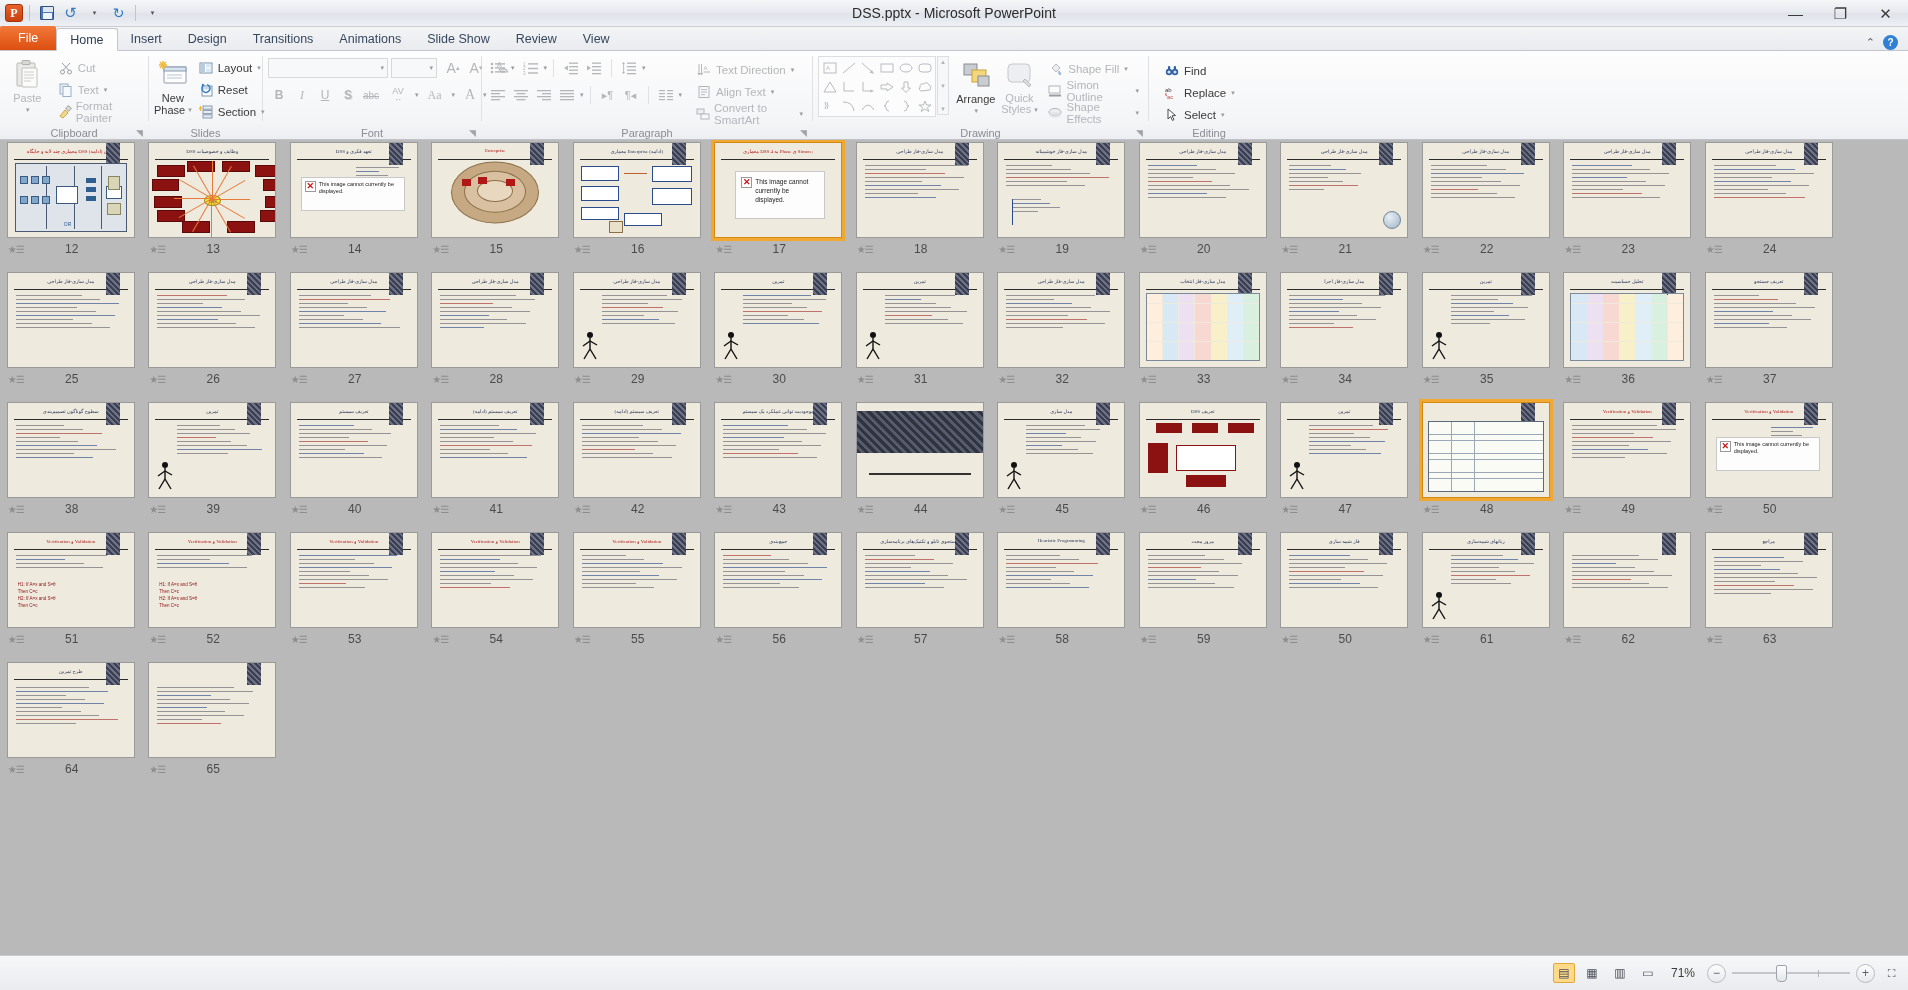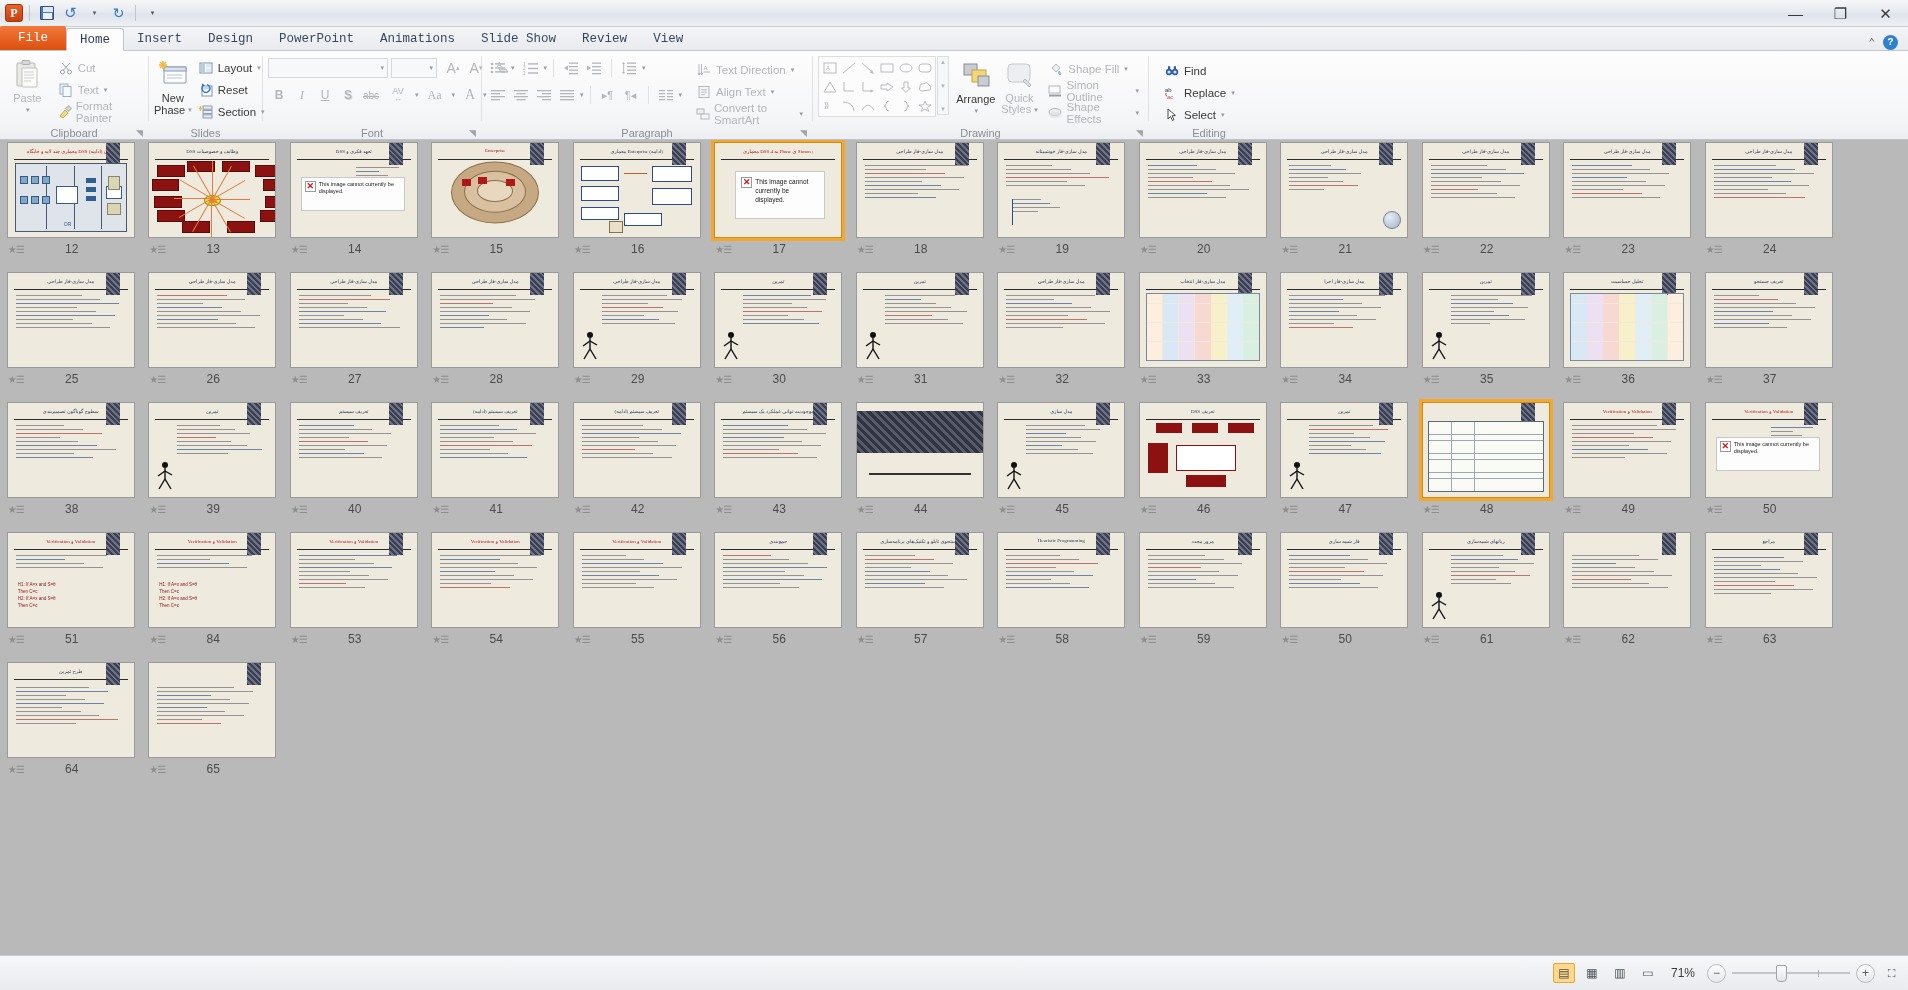--- a/index.html
+++ b/index.html
@@ -51,21 +51,20 @@
     width:45px;height:27px;display:flex;align-items:center;justify-content:center;
     font-size:15px;color:#3a3a3a;
   }
 
   
   .tabstrip{
     height:24px; width:100%;
     background:linear-gradient(to bottom,#f3f4f6,#e9ebef);
     display:flex; align-items:flex-end; position:relative;
     border-bottom:1px solid #c3c6cc;
-    font-family:Liberation Mono, monospace;
   }
   .tab{
     height:23px; padding:0 13px; display:flex; align-items:center;
     font-size:12.5px; color:#37485e; position:relative; top:0;
   }
   .tab.file{
     background:linear-gradient(to bottom,#f2793a,#dd4f10);
     color:#fff; font-weight:normal; height:24px;
     padding:0 18px; border-top-left-radius:2px;border-top-right-radius:2px;
   }
@@ -233,33 +232,34 @@
     <div class="qat-sep"></div>
     <div class="qat-btn">
         <span class="save-ico"></span>
       </div>
     <div class="qat-btn undo-ico">↺</div>
     <div class="qat-btn tiny-arrow">▾</div>
     <div class="qat-btn redo-ico">↻</div>
     <div class="qat-sep"></div>
     <div class="qat-btn tiny-arrow">▾</div>
   </div>
+  <div class="title-text">DSS.pptx  -  Microsoft PowerPoint</div>
   <div class="wincontrols">
     <div class="wbtn">—</div>
     <div class="wbtn">❐</div>
     <div class="wbtn close">✕</div>
   </div>
 </div>
 
 <div class="tabstrip">
   <div class="tab file">File</div>
   <div class="tab active">Home</div>
   <div class="tab">Insert</div>
   <div class="tab">Design</div>
-  <div class="tab">PowerPoint</div>
+  <div class="tab">Transitions</div>
   <div class="tab">Animations</div>
   <div class="tab">Slide Show</div>
   <div class="tab">Review</div>
   <div class="tab">View</div>
   <div class="tab-right">
     <span class="minrib">⌃</span>
     <span class="help-ico">?</span>
   </div>
 </div>
 
@@ -2026,21 +2026,21 @@
               <div class="ln" style="width:48%"></div>
               <div class="ln b" style="width:65%"></div>
               <div class="ln" style="width:82%"></div>
             </div>
       <div style="position:absolute;left:10px;top:48px;font-size:4.5px;color:#8c1212;line-height:7px">
         H1: If A=x and S=θ<br>Then C=c<br>H2: If A=x and S=θ<br>Then C=c</div>
       </div>
     </div>
     <div class="metarow">
       <span class="transico">★☰</span>
-      <span class="snum">84</span>
+      <span class="snum">52</span>
       <span style="width:14px"></span>
     </div>
       </div>
       <div class="cell">
     <div class="thumbwrap">
       <div class="thumb">
         <div class="s-title red">Verification و Validation</div>
                       <div class="s-rule"></div>
         <div class="s-corner"></div>
         <div class="lines" style="top:22px">

